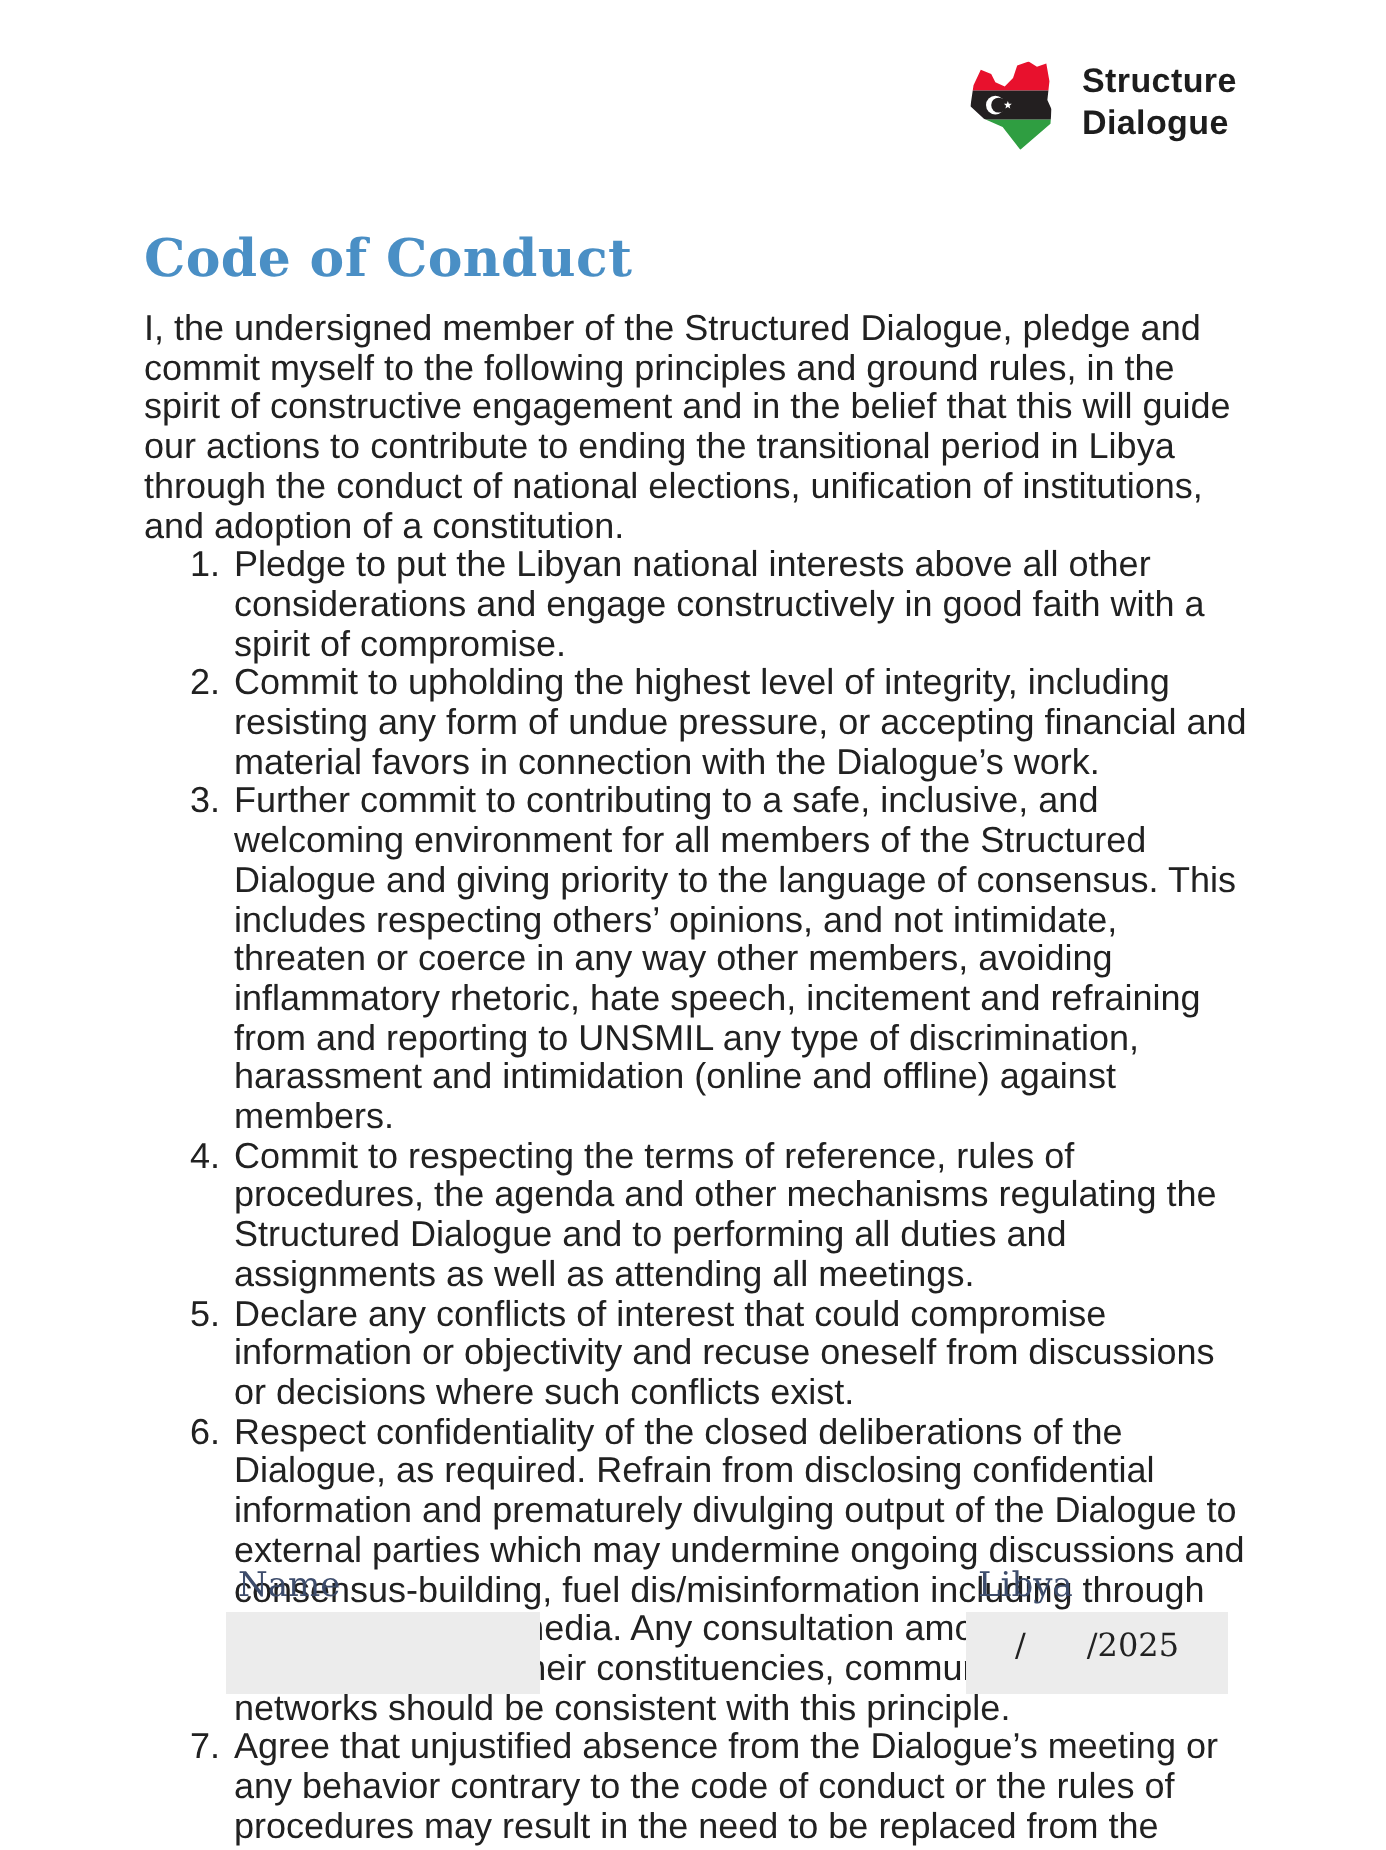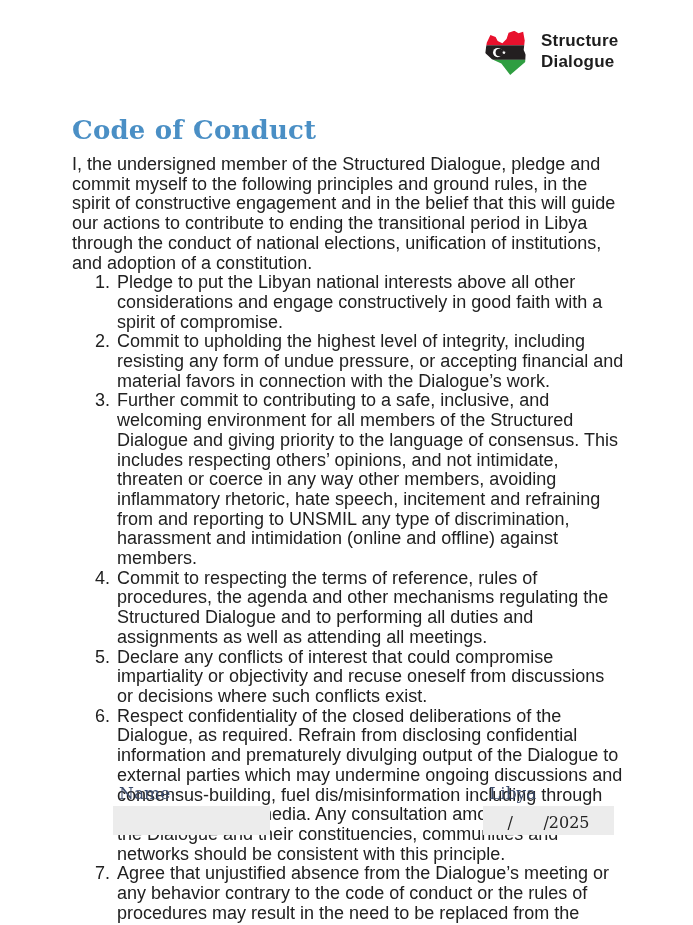--- a/index.html
+++ b/index.html
@@ -72,21 +72,21 @@
   .field { position: absolute; top: 0; }
   .field-label {
     font-family: "DejaVu Serif", "Liberation Serif", serif;
     font-size: 17px;
     line-height: 21px;
     color: #3d4c6b;
     padding-left: 6px;
   }
   .field-box {
     margin-top: 2px;
-    height: 29px;
+    height: 41px;
     background: #ececec;
   }
   .field-name  { left: 113px; width: 157px; }
   .field-sig   { left: 283px; width: 165px; }
   .field-date  { left: 483px; width: 131px; }
   .date-value {
     font-family: "DejaVu Serif", "Liberation Serif", serif;
     font-size: 16px;
     line-height: 33px;
     color: #222222;
@@ -122,21 +122,21 @@
   </div>
 
   <div class="content">
     <h1 class="doc-title">Code of Conduct</h1>
     <p class="intro">I, the undersigned member of the Structured Dialogue, pledge and commit myself to the following principles and ground rules, in the spirit of constructive engagement and in the belief that this will guide our actions to contribute to ending the transitional period in Libya through the conduct of national elections, unification of institutions, and adoption of a constitution.</p>
     <ol class="principles">
       <li>Pledge to put the Libyan national interests above all other considerations and engage constructively in good faith with a spirit of compromise.</li>
       <li>Commit to upholding the highest level of integrity, including resisting any form of undue pressure, or accepting financial and material favors in connection with the Dialogue’s work.</li>
       <li>Further commit to contributing to a safe, inclusive, and welcoming environment for all members of the Structured Dialogue and giving priority to the language of consensus. This includes respecting others’ opinions, and not intimidate, threaten or coerce in any way other members, avoiding inflammatory rhetoric, hate speech, incitement and refraining from and reporting to UNSMIL any type of discrimination, harassment and intimidation (online and offline) against members.</li>
       <li>Commit to respecting the terms of reference, rules of procedures, the agenda and other mechanisms regulating the Structured Dialogue and to performing all duties and assignments as well as attending all meetings.</li>
-      <li>Declare any conflicts of interest that could compromise impartiality or objectivity and recuse oneself from discussions or decisions where such conflicts exist.</li>
+      <li>Declare any conflicts of interest that could compromise information or objectivity and recuse oneself from discussions or decisions where such conflicts exist.</li>
       <li>Respect confidentiality of the closed deliberations of the Dialogue, as required. Refrain from disclosing confidential information and prematurely divulging output of the Dialogue to external parties which may undermine ongoing discussions and consensus-building, fuel dis/misinformation including through media and social media. Any consultation among members of the Dialogue and their constituencies, communities and networks should be consistent with this principle.</li>
       <li>Agree that unjustified absence from the Dialogue’s meeting or any behavior contrary to the code of conduct or the rules of procedures may result in the need to be replaced from the Structured Further.</li>
     </ol>
   </div>
 
   <div class="form-row">
     <div class="field field-name">
       <div class="field-label">Name</div>
       <div class="field-box"></div>
     </div>

